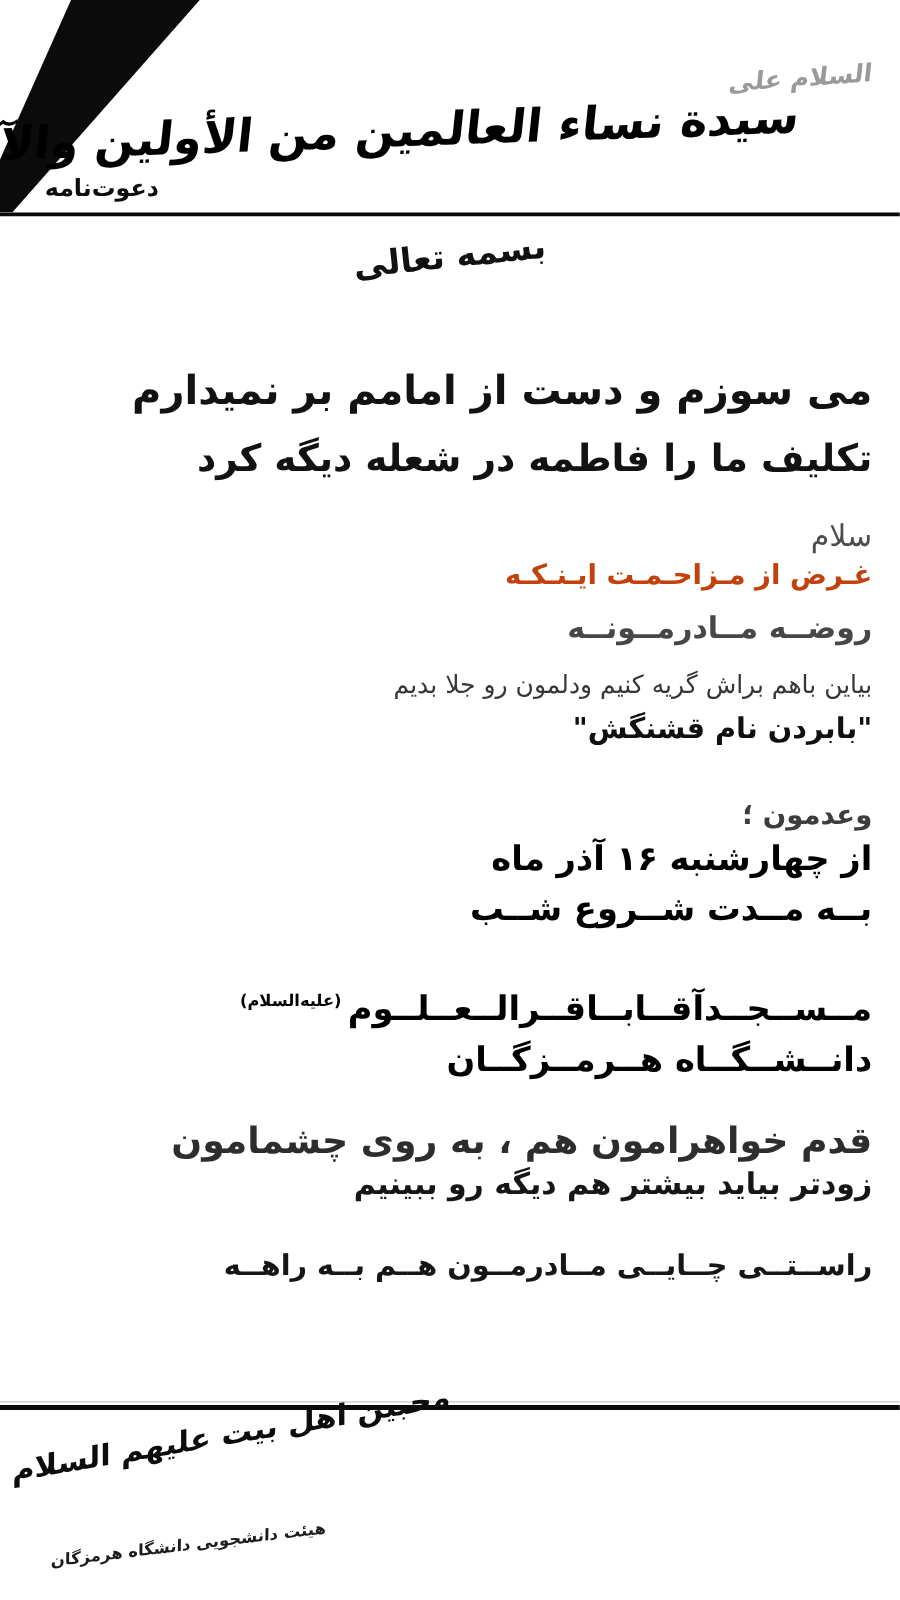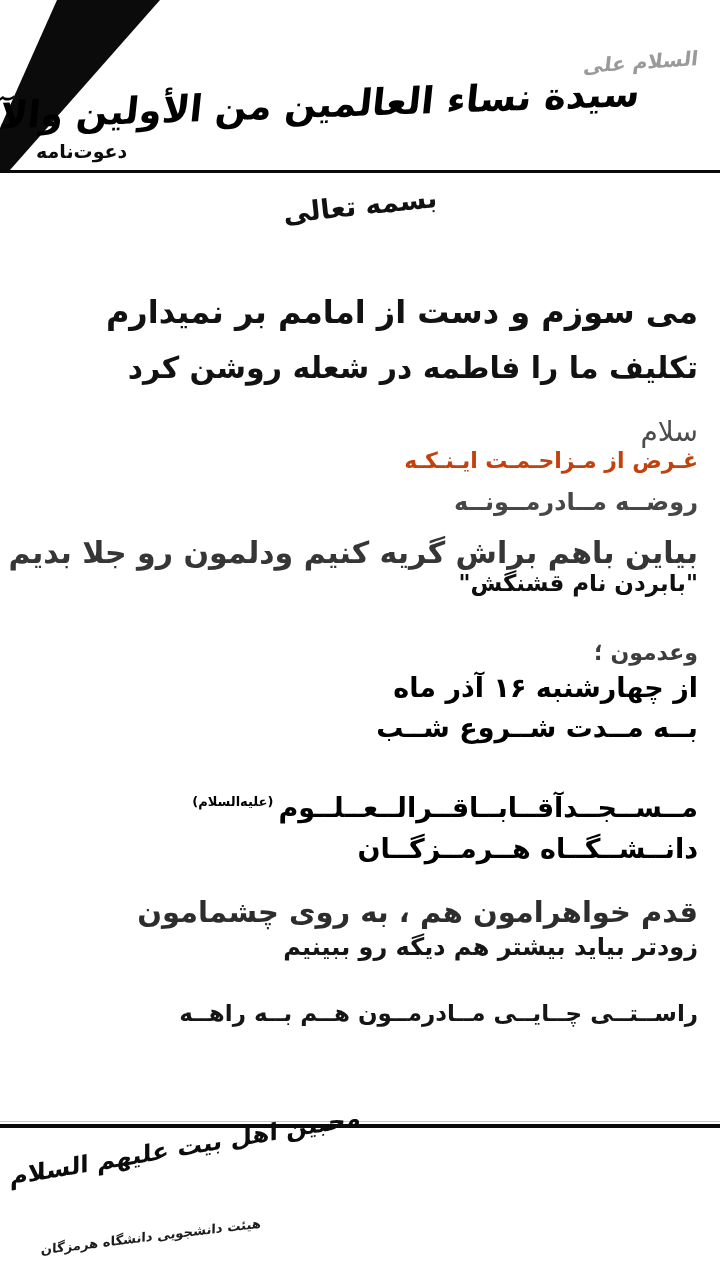--- a/index.html
+++ b/index.html
@@ -63,24 +63,24 @@
     white-space:nowrap;
   }
   
   .ln{
     position:absolute;right:22px;
     direction:rtl;white-space:nowrap;
     color:var(--ink);
   }
   .poem1{top:293px;font-size:32px;font-weight:700;color:#121212;}
   .poem2{top:350px;font-size:30px;font-weight:700;color:#121212;}
-  .salam{top:415px;font-size:28px;color:#4c4c4c;}
+  .salam{top:415px;font-size:24px;color:#4c4c4c;}
   .intro{top:448px;font-size:22px;font-weight:700;color:#c2410c;}
   .rowzeh{top:488px;font-size:24px;font-weight:700;color:#474747;}
-  .cry{top:535px;font-size:30px;font-weight:700;color:#363636;}
+  .cry{top:535px;font-size:20px;font-weight:400;color:#363636;}
   .quote{top:570px;font-size:23px;font-weight:700;color:#101010;}
   .promise{top:640px;font-size:22px;font-weight:700;color:#3d3d3d;}
   .date{top:672px;font-size:27px;font-weight:700;}
   .duration{top:712px;font-size:27px;font-weight:700;}
   .time{top:752px;font-size:27px;font-weight:700;}
   .mosque{top:792px;font-size:27px;font-weight:700;}
   .honorific{
     font-size:13px;font-weight:700;
     position:relative;top:-11px;
     margin-right:5px;
@@ -116,21 +116,21 @@
 
   <div class="main-callig">سیدة نساء العالمین من الأولین والآخرین</div>
 
   <div class="invite-label">دعوت‌نامه</div>
 
   <div class="rule rule-top"></div>
 
   <div class="bismillah">بسمه تعالی</div>
 
   <div class="ln poem1">می سوزم و دست از امامم بر نمیدارم</div>
-  <div class="ln poem2">تکلیف ما را فاطمه در شعله روشن کرد</div>
+  <div class="ln poem2">تکلیف ما را فاطمه در شعله دیگه کرد</div>
 
   <div class="ln salam">سلام</div>
   <div class="ln intro">غـرض از مـزاحـمـت ایـنـکـه</div>
   <div class="ln rowzeh">روضــه مــادرمــونــه</div>
   <div class="ln cry">بیاین باهم براش گریه کنیم ودلمون رو جلا بدیم</div>
   <div class="ln quote">"بابردن نام قشنگش"</div>
 
   <div class="ln promise">وعدمون ؛</div>
   <div class="ln date">از چهارشنبه ۱۶ آذر ماه</div>
   <div class="ln duration">بــه مــدت شــروع شــب</div>

